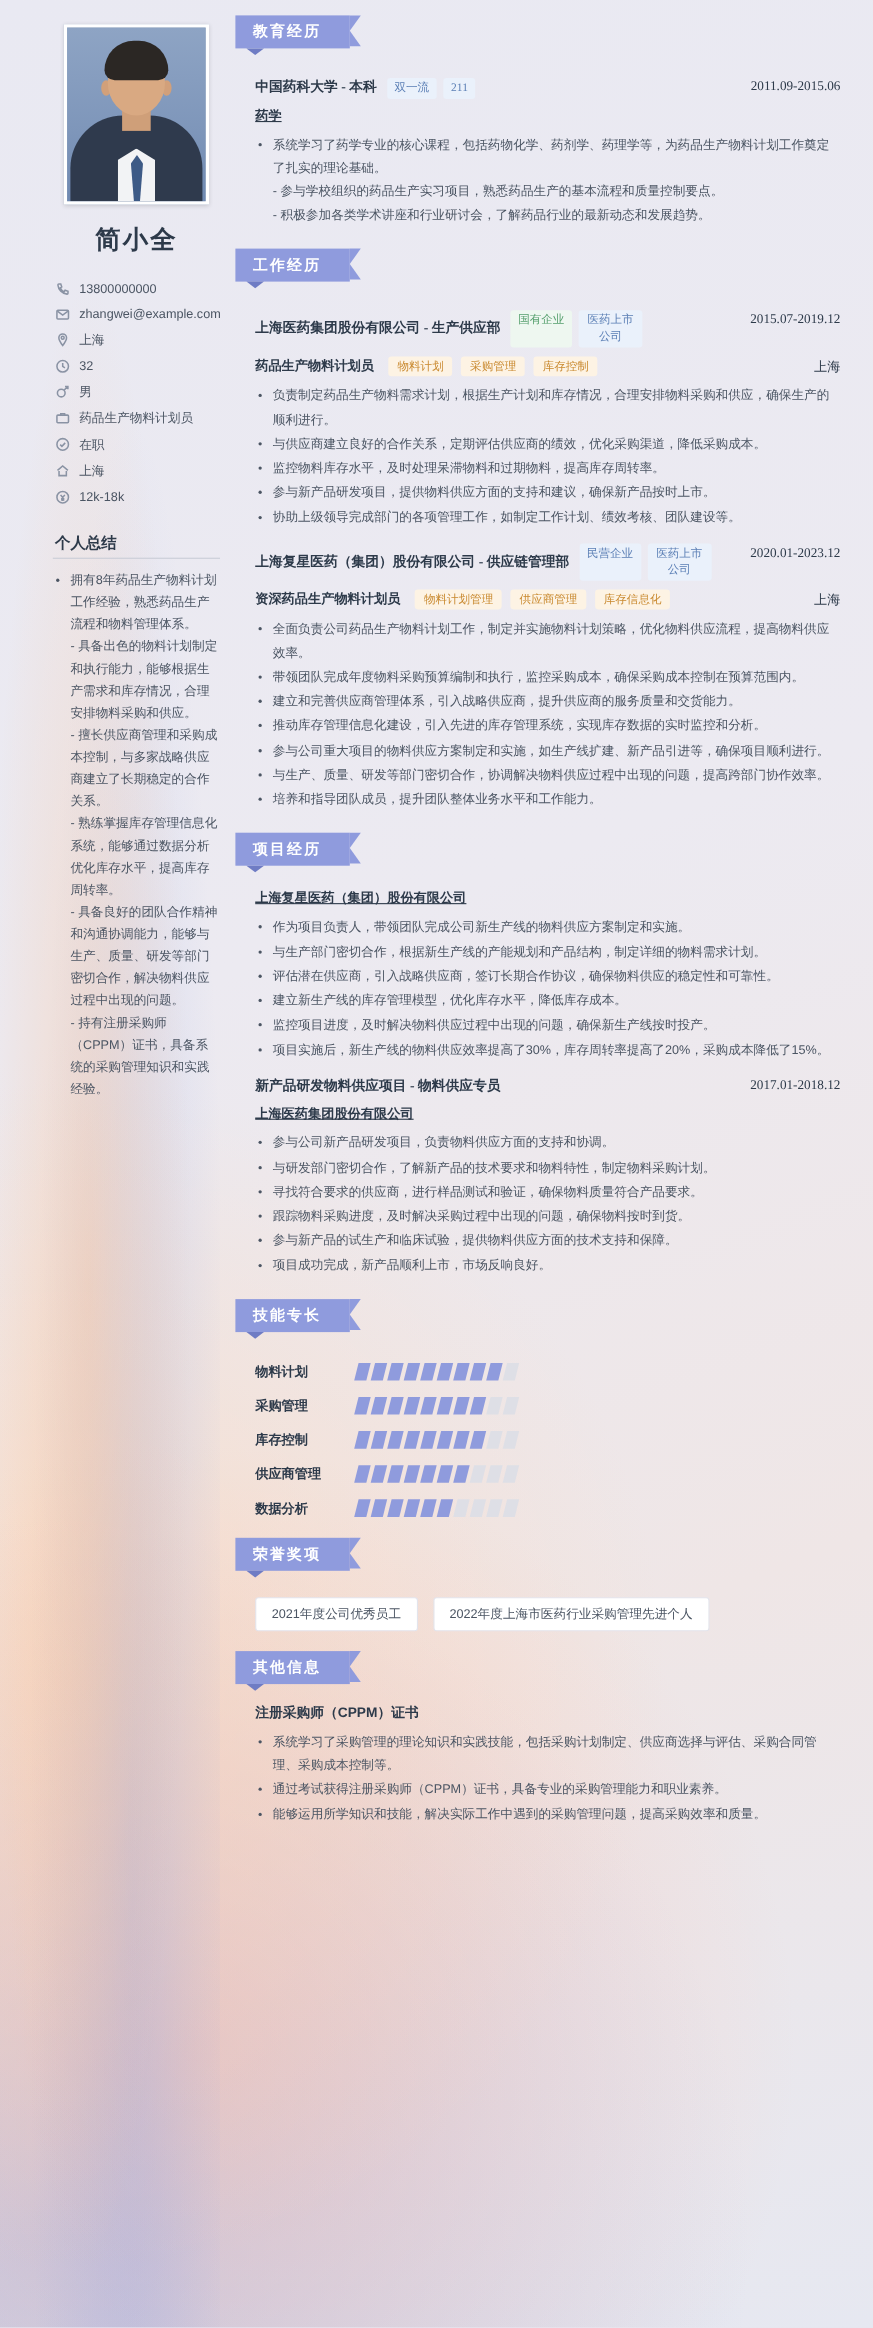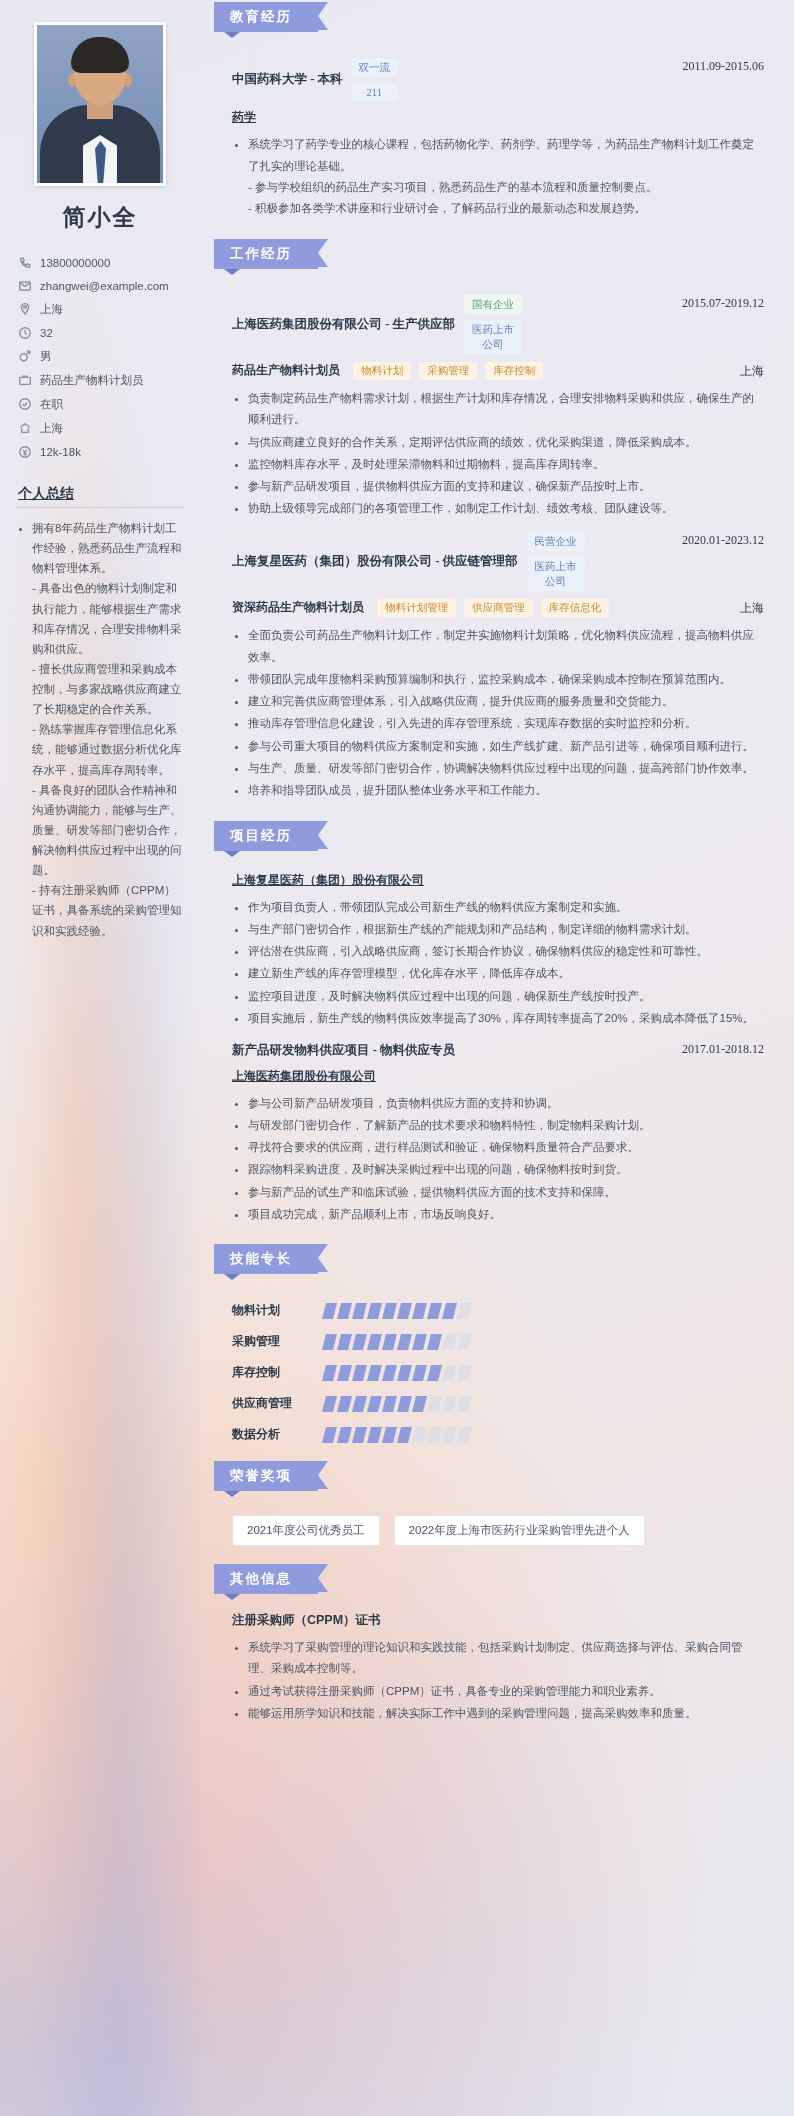--- a/index.html
+++ b/index.html
@@ -25,21 +25,21 @@
     content:"";
     position:absolute; left:0; top:0; width:200px; height:2116px;
     background:
       radial-gradient(ellipse at 40% 55%, rgba(255,180,120,0.30) 0%, rgba(255,180,120,0) 55%),
       radial-gradient(ellipse at 60% 80%, rgba(120,150,230,0.25) 0%, rgba(120,150,230,0) 55%);
     pointer-events:none;
   }
 
   
   .left {
-    position:absolute; left:0; top:0; width:200px; padding:14px 16px 30px 16px;
+    position:absolute; left:16px; top:0; width:200px; padding:14px 16px 30px 32px;
   }
   .photo-frame {
     width:132px; height:164px; margin:8px auto 0 auto;
     border:3px solid #ffffff;
     box-shadow:0 1px 4px rgba(0,0,0,0.15);
     overflow:hidden;
     background:#8fa3bd;
     position:relative;
   }
   .photo-bg {
@@ -91,32 +91,32 @@
     display:flex; align-items:center; gap:8px;
     font-size:11.5px; color:#4b5563; padding:4.5px 0 4.5px 2px;
   }
   .ico {
     width:14px; height:14px; flex:0 0 14px; display:inline-block;
     position:relative; color:#8e96a6;
   }
   .ico svg { display:block; width:14px; height:14px; fill:none; stroke:#8a93a4; stroke-width:1.6; }
 
   .sec-left-title {
-    font-size:14px; color:#2d3a4a; font-weight:bold; margin:22px 0 4px 2px;text-decoration:underline;
+    font-size:14px; color:#2d3a4a; font-weight:bold; margin:22px 0 4px 2px;
   }
   .sec-left-rule { height:1px; background:#c9ccd6; margin:0 0 10px 0; }
 
   .summary {
     margin:0; padding-left:16px; font-size:11.5px; line-height:1.75; color:#4b5563;
   }
   .summary li { list-style:disc; }
 
   
   .right {
-    position:absolute; left:200px; top:0; width:594px; padding:0 26px 40px 14px;
+    position:absolute; left:200px; top:12px; width:594px; padding:0 26px 40px 14px;
   }
 
   .sec-banner {
     position:relative; display:inline-block;
     background:#8f9bdd;
     color:#ffffff; font-size:13.5px; font-weight:bold;
     padding:6px 26px 6px 16px; letter-spacing:2px;
     margin:18px 0 14px 0;
   }
   .sec-banner:after{
@@ -137,21 +137,21 @@
   .block { padding:0 4px 0 18px; }
 
   .row-head {
     display:flex; align-items:flex-start; justify-content:space-between; gap:10px;
     margin-top:12px;
     font-family:Liberation Serif, serif;
   }
   .row-head-left { font-size:12.5px; font-weight:bold; color:#2d3a4a; line-height:1.55; }
   .row-head-right { font-size:12px; color:#2d3a4a; white-space:nowrap; padding-top:1px; }
 
-  .tagwrap { display:inline-flex; gap:6px; vertical-align:middle; margin-left:6px;flex-direction:column; }
+  .tagwrap { display:inline-flex; gap:6px; vertical-align:middle; margin-left:6px; }
   .tag {
     display:inline-block; font-size:10.5px; font-weight:normal;
     padding:2px 7px; border-radius:3px; line-height:1.45;
     background:#eaf1fb; color:#5b7fb5; max-width:58px; text-align:center;
   }
   .tag.green { background:#eef7f0; color:#57a06e; }
   .tag.blue  { background:#eaf1fb; color:#5b7fb5; }
 
   .row-sub {
     display:flex; align-items:center; justify-content:space-between;

